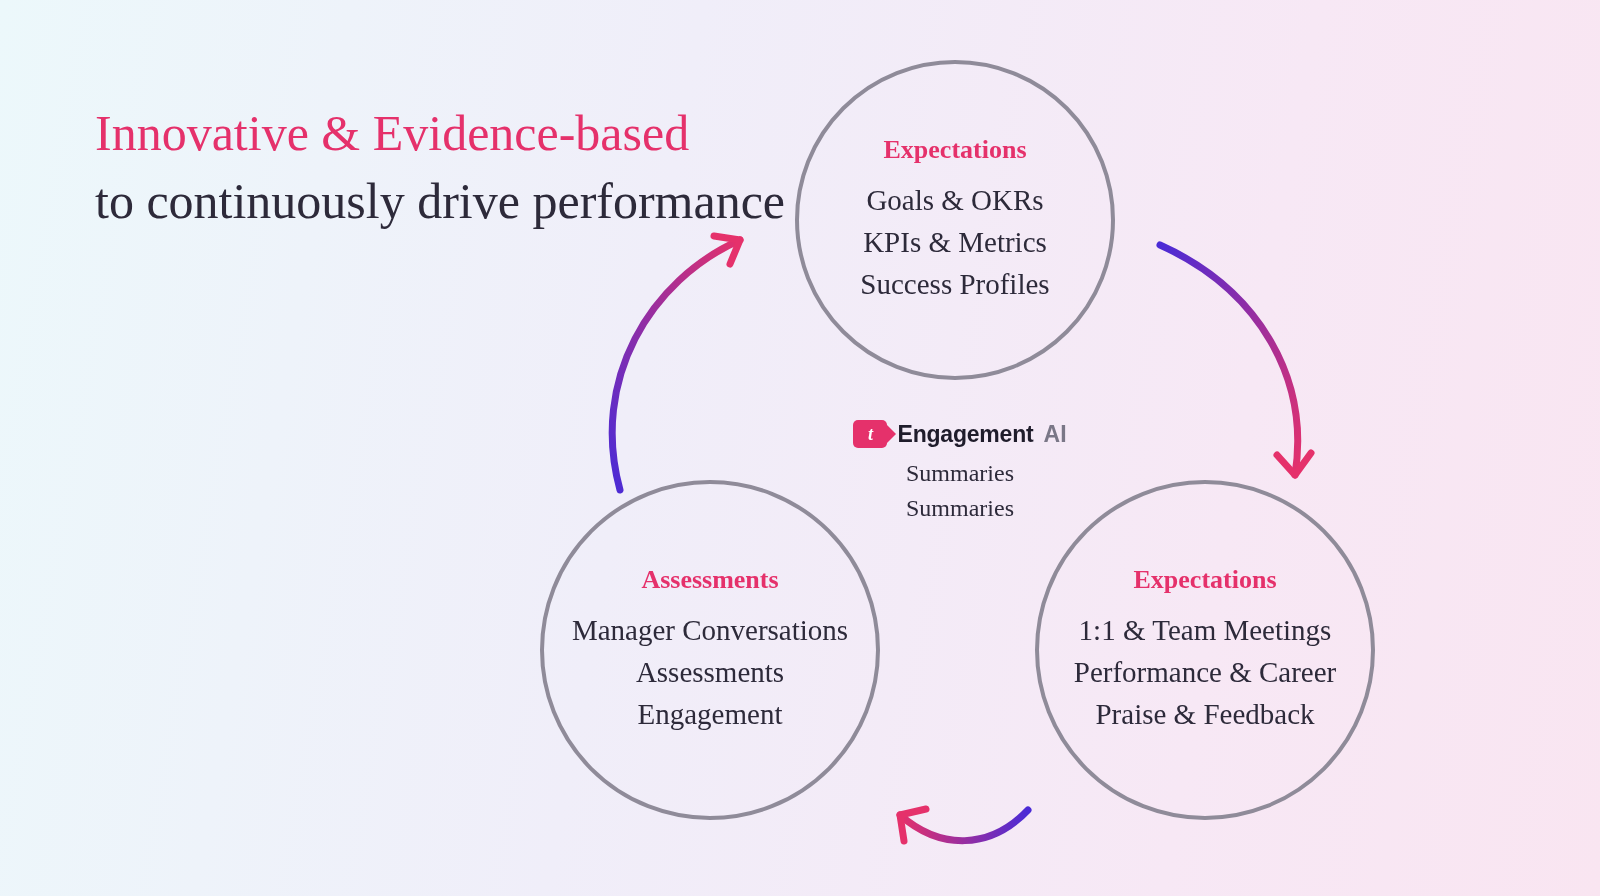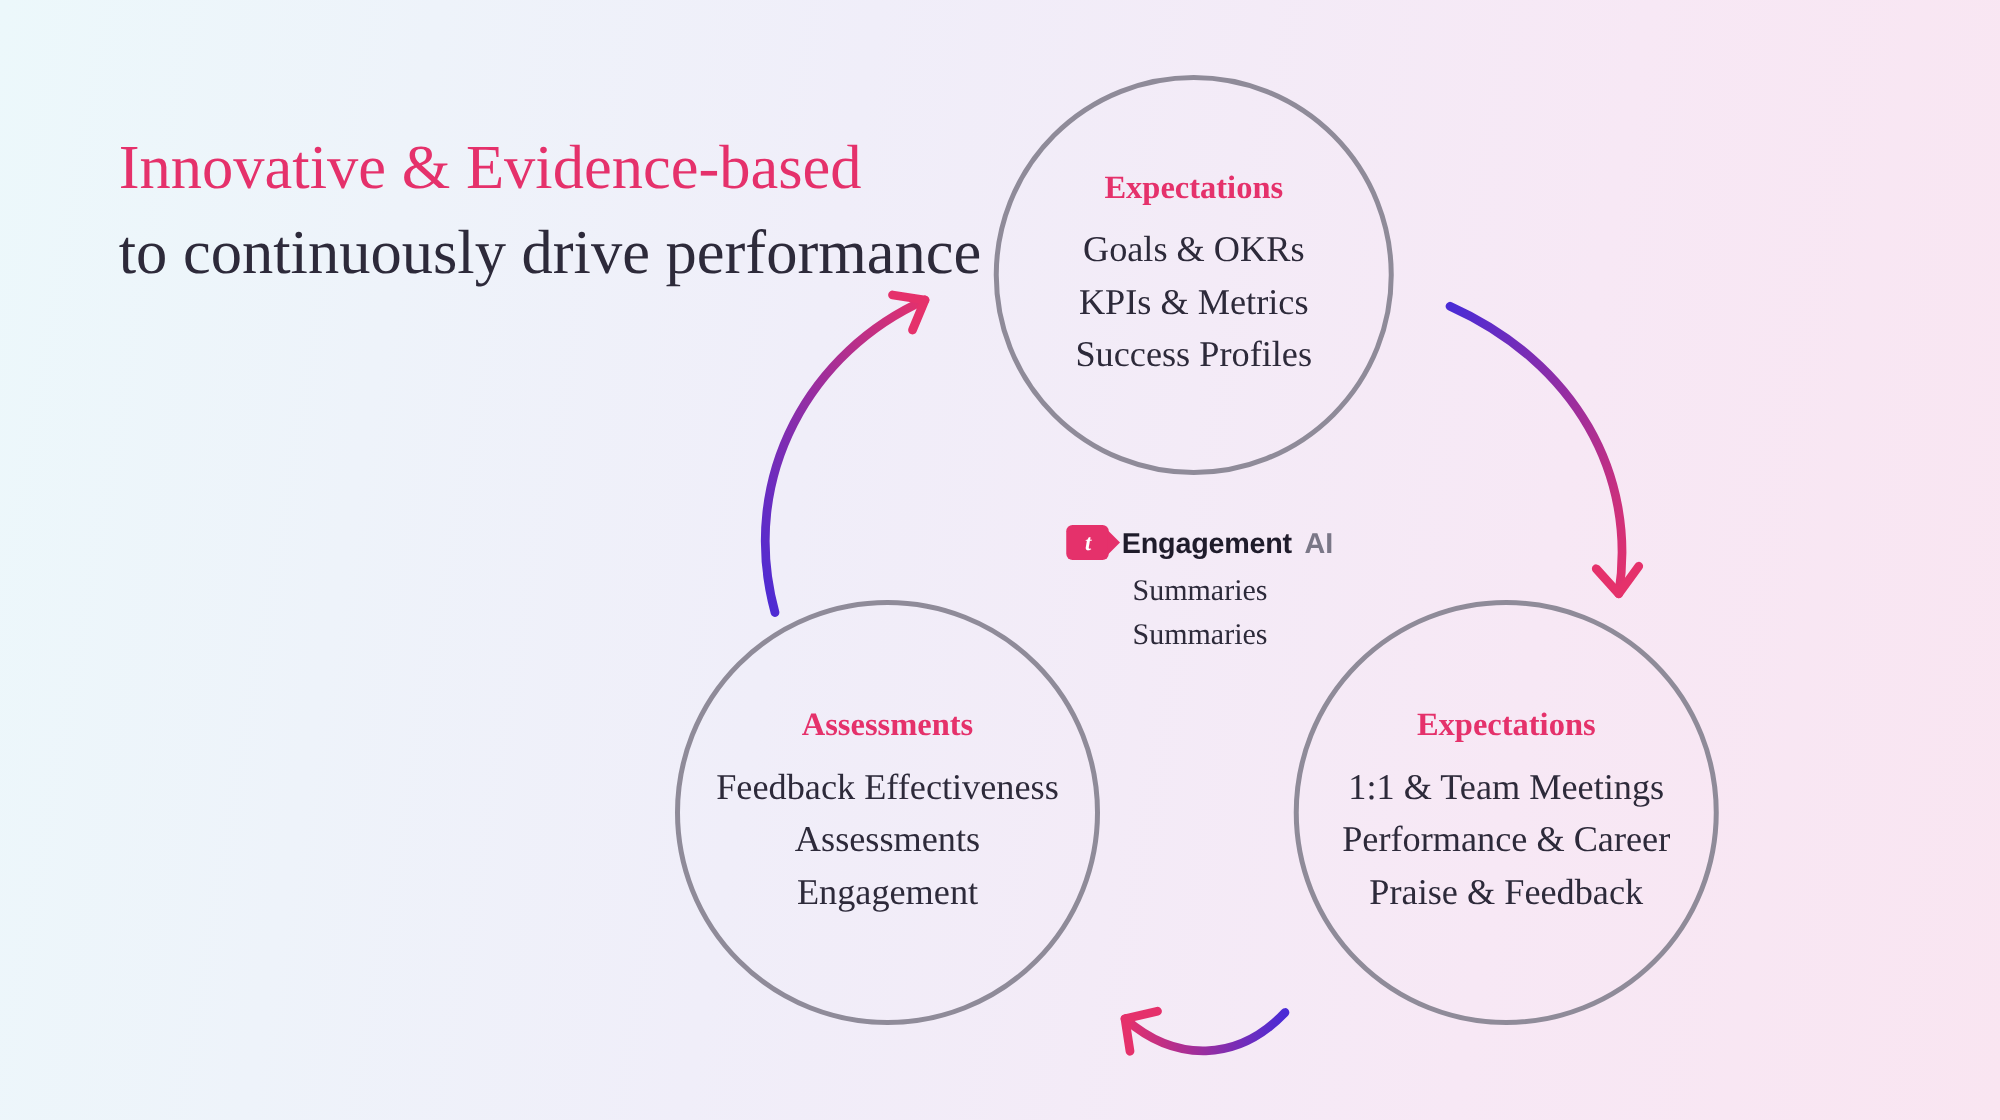--- a/index.html
+++ b/index.html
@@ -133,21 +133,21 @@
 
   <div class="circle" style="left:1035px; top:480px; width:340px; height:340px;">
     <div class="title">Expectations</div>
     <div class="item">1:1 &amp; Team Meetings</div>
     <div class="item">Performance &amp; Career</div>
     <div class="item">Praise &amp; Feedback</div>
   </div>
 
   <div class="circle" style="left:540px; top:480px; width:340px; height:340px;">
     <div class="title">Assessments</div>
-    <div class="item">Feedback Effectiveness</div>
+    <div class="item">Manager Conversations</div>
     <div class="item">Assessments</div>
     <div class="item">Engagement</div>
   </div>
 
   <div class="center-block" style="left:830px; top:420px; width:260px;">
     <div class="logo-row">
       <div class="logo-badge">
           <span>t</span>
         </div>
       <span class="logo-text">Engagement</span>

